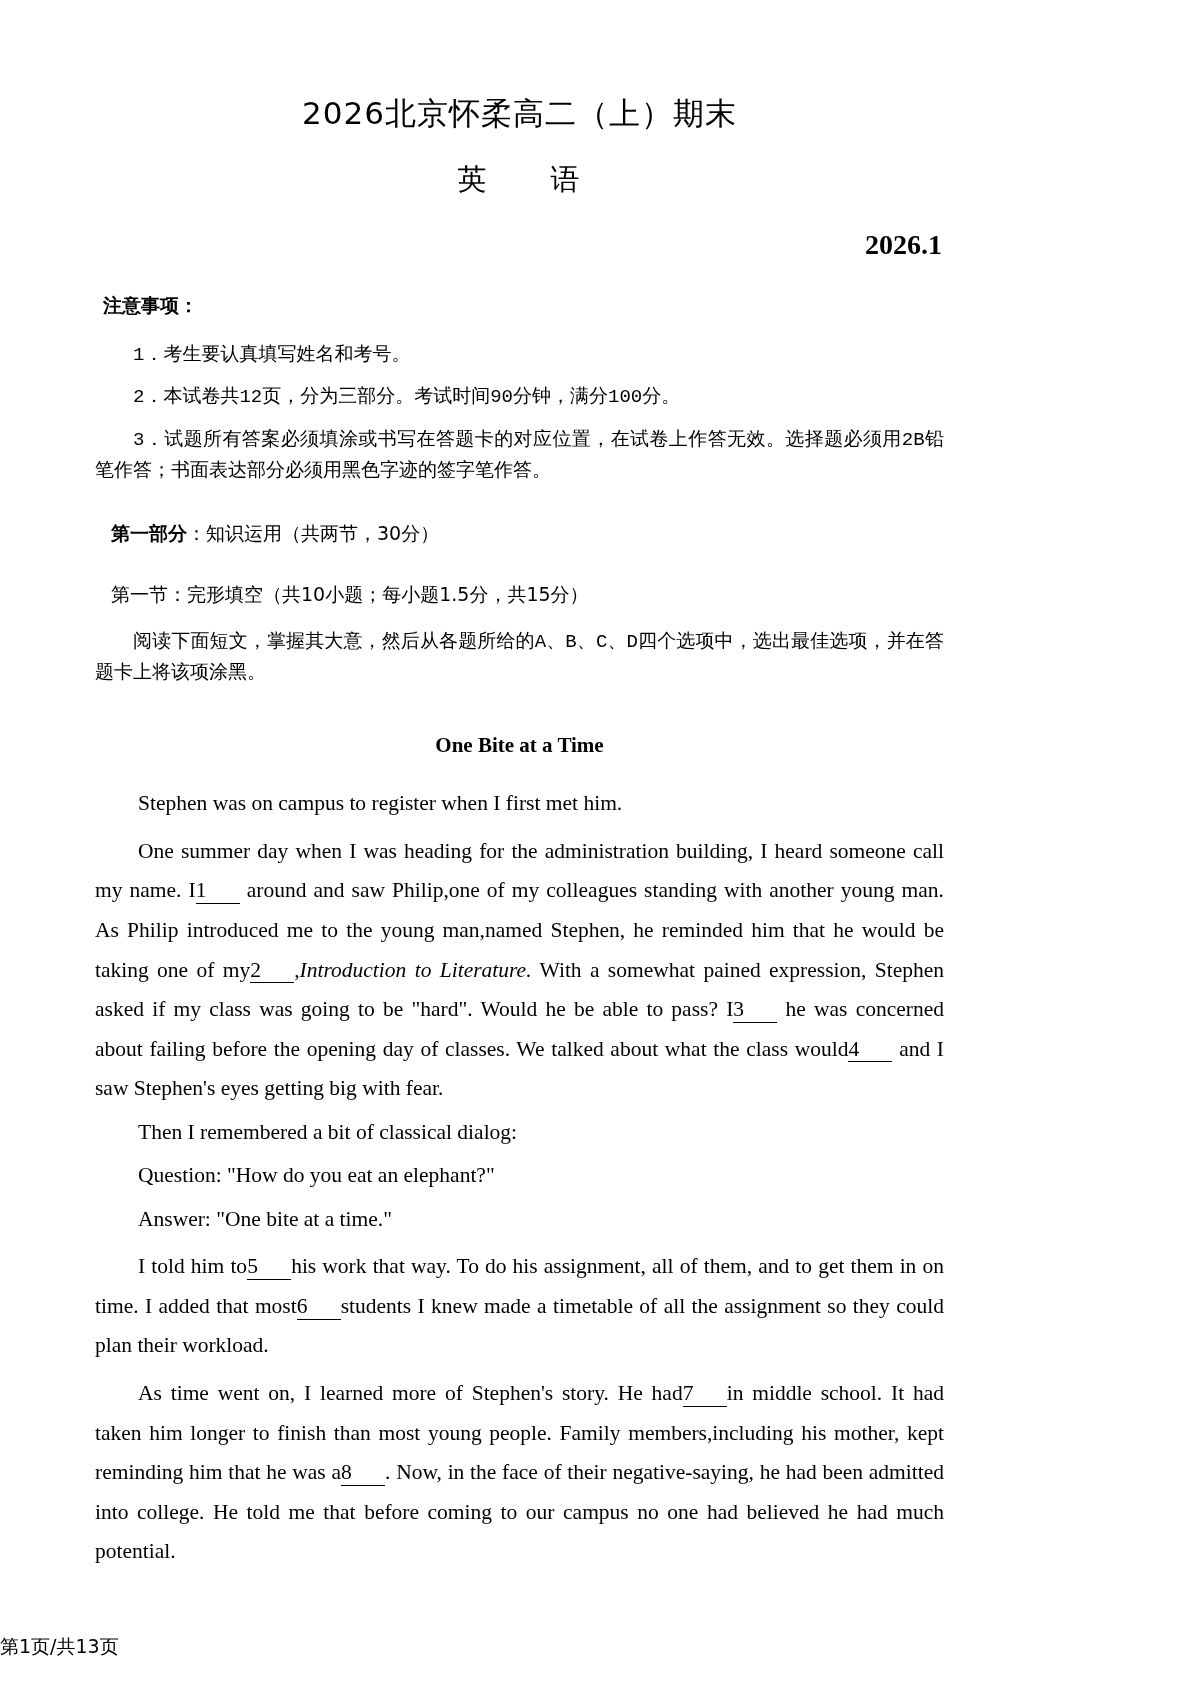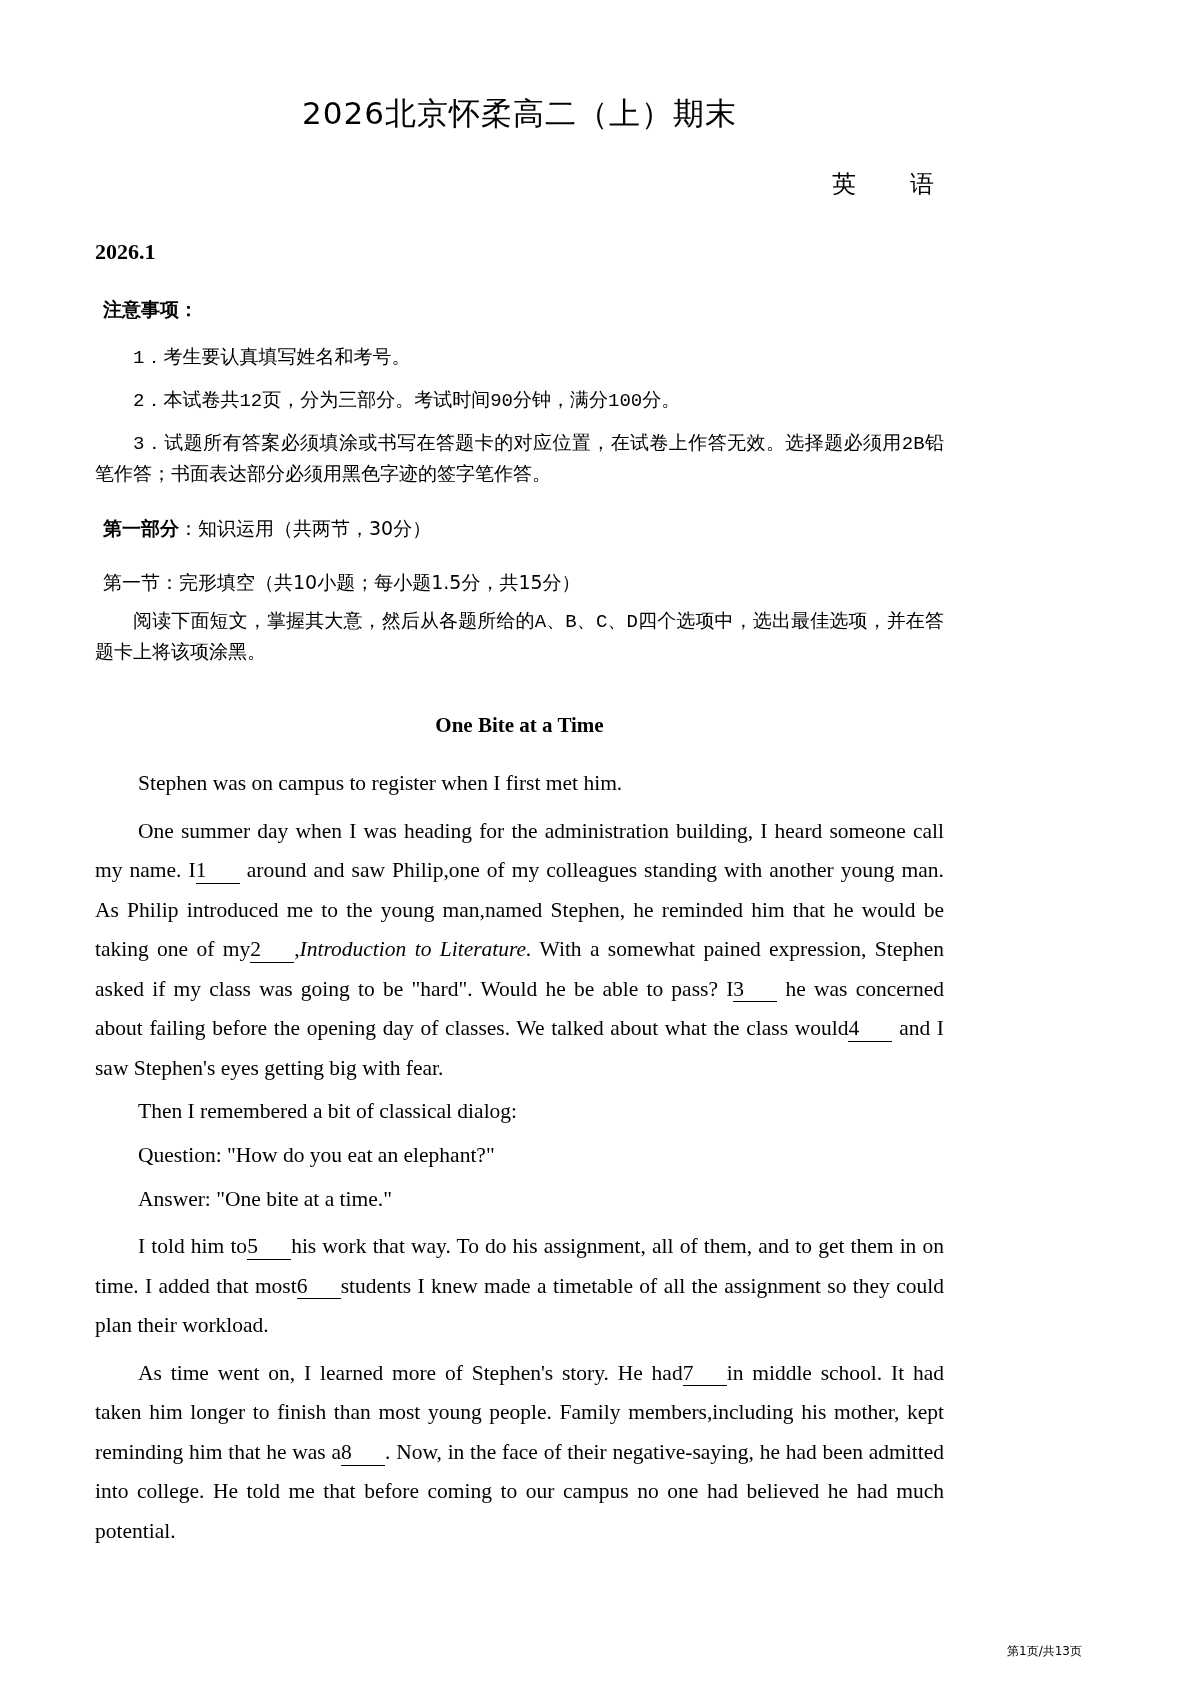--- a/index.html
+++ b/index.html
@@ -30,32 +30,32 @@
     text-align: center;
     font-family: "DejaVu Sans", "Liberation Sans", sans-serif;
     font-size: 31px;
     font-weight: 400;
     letter-spacing: 1px;
     margin: 0;
     padding-top: 82px;
     line-height: 1.25;
   }
   .subject-title {
-    text-align: right;
+    text-align: center;
     font-family: "DejaVu Sans", "Liberation Sans", sans-serif;
-    font-size: 24px;
+    font-size: 29px;
     font-weight: 400;
     letter-spacing: 2px;
-    margin: 8px;
+    margin: 0;
     padding-top: 28px;
     line-height: 1.25;
   }
   .exam-date {
-    text-align: left;
-    font-size: 22px;
+    text-align: right;
+    font-size: 28px;
     font-weight: bold;
     margin: 0;
     padding-top: 32px;
     padding-right: 2px;
   }
 
   
   .notice-heading {
     font-family: "DejaVu Sans", "Liberation Sans", sans-serif;
     font-size: 19px;
@@ -76,21 +76,21 @@
     text-indent: 2em;
   }
   .cn-line.tight {
     padding-top: 2px;
   }
 
   
   .part-heading {
     font-family: "DejaVu Sans", "Liberation Sans", sans-serif;
     font-size: 19px;
-    margin: 8px;
+    margin: 16px;
     padding-top: 16px;
     line-height: 1.55;
   }
   .part-heading .bold {
     font-weight: bold;
   }
 
   
   .passage-title {
     text-align: center;
@@ -123,25 +123,24 @@
   em.booktitle {
     font-style: italic;
   }
 
   
   .page-footer {
     position: absolute;
     left: 0;
     bottom: 38px;
     width: 100%;
-    text-align: right;
+    text-align: left;
     font-family: "DejaVu Sans", "Liberation Sans", sans-serif;
-    font-size: 12px;
+    font-size: 19px;
     line-height: 1.2;
-    margin-left: 43px;
   }
 </style>
 </head>
 <body>
 
 <div class="page">
 
   <h1 class="exam-title">2026北京怀柔高二（上）期末</h1>
   <h2 class="subject-title">英　　语</h2>
   <div class="exam-date">2026.1</div>

